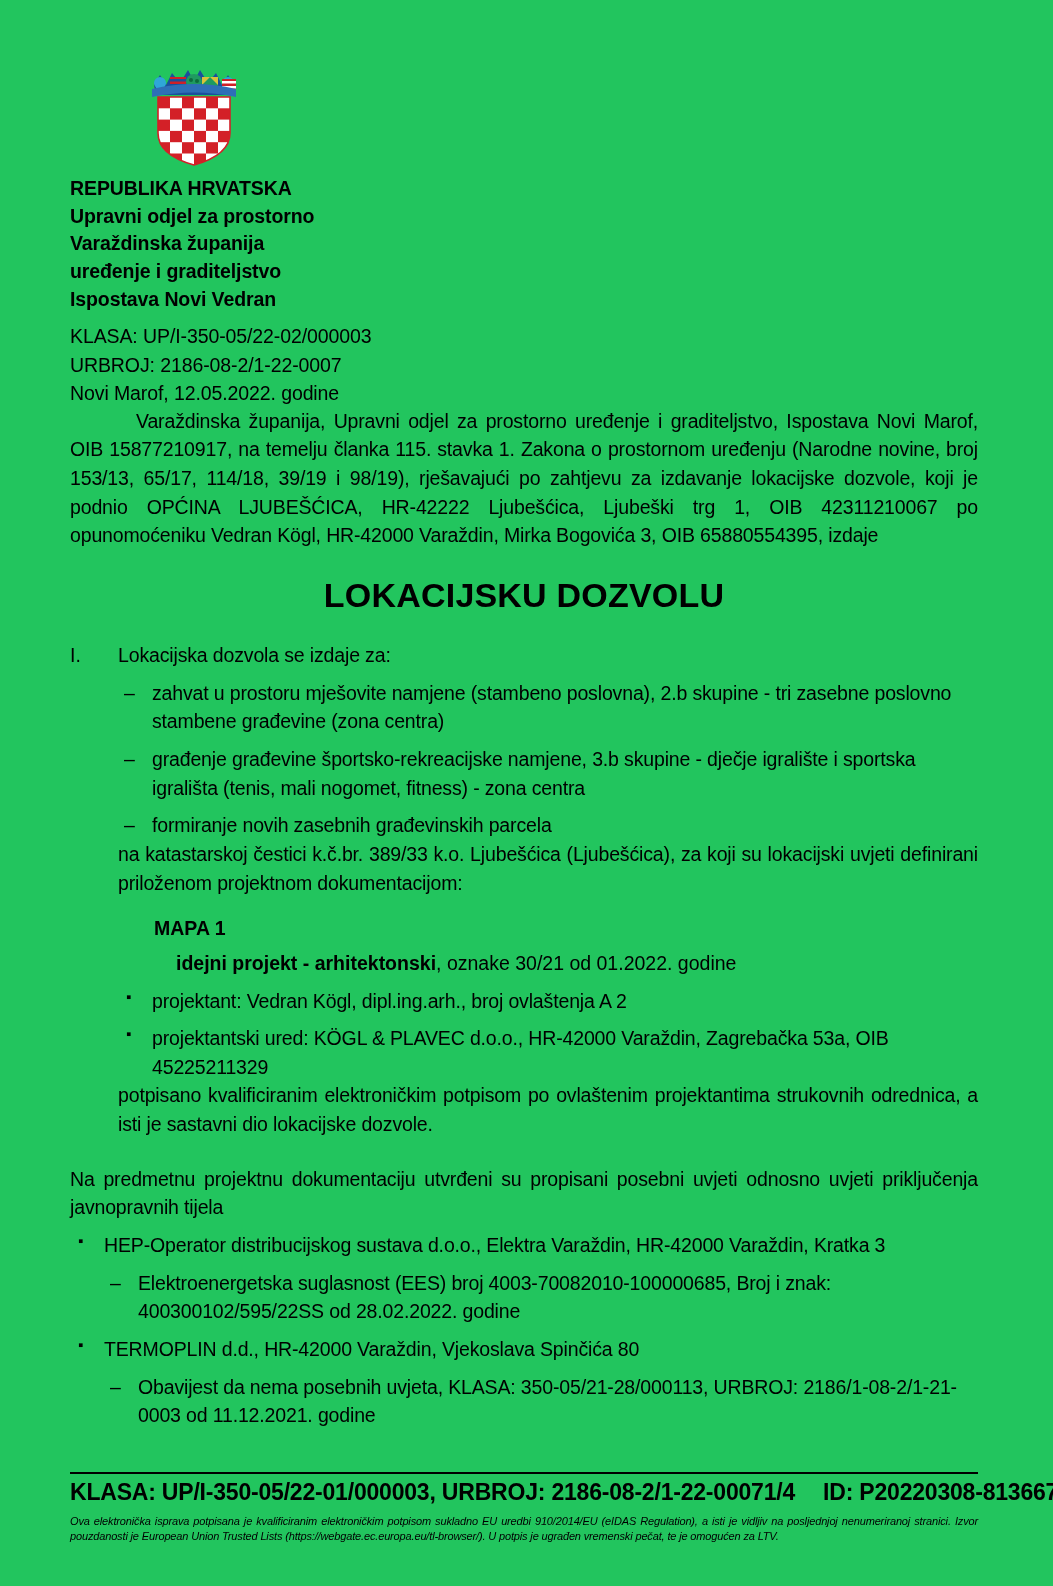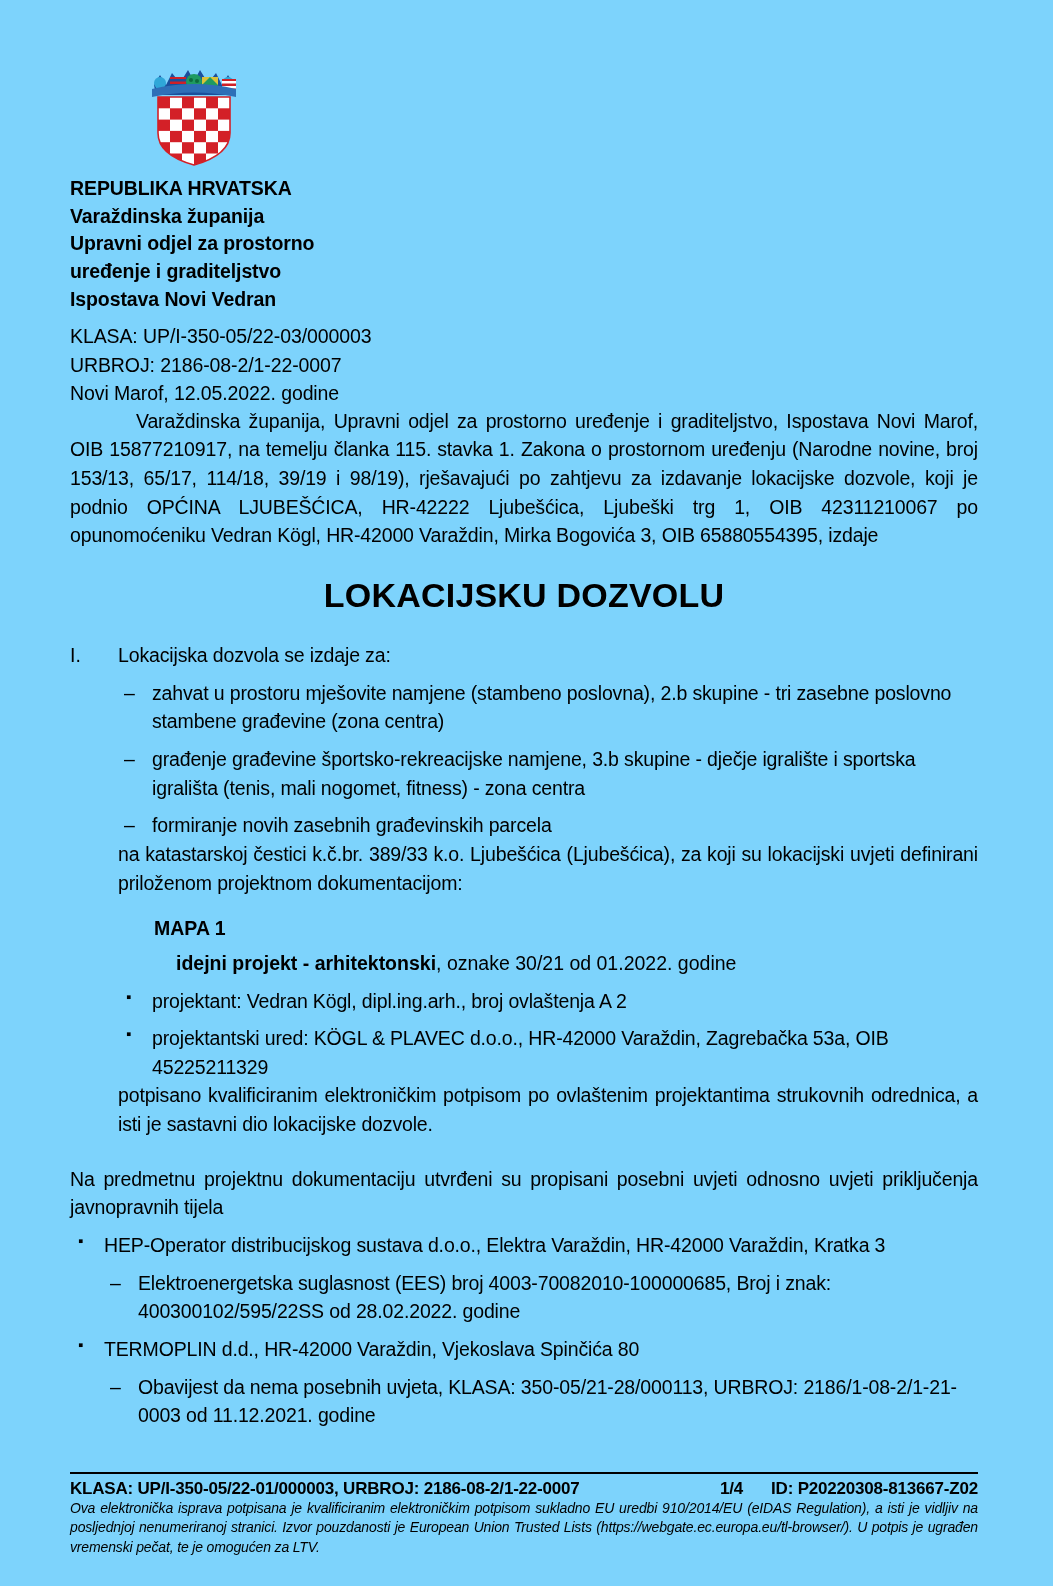--- a/index.html
+++ b/index.html
@@ -8,21 +8,21 @@
     background: #ffffff;
   }
   body {
     font-family: "Liberation Sans", sans-serif;
     color: #000000;
   }
   .page {
     position: relative;
     width: 1053px;
     height: 1586px;
-    background: #7dd3fc;
+    background: #22c55e;
     overflow: hidden;
     box-sizing: border-box;
   }
   .content {
     position: absolute;
     left: 70px;
     top: 0;
     width: 908px;
   }
 
@@ -163,32 +163,32 @@
     width: 908px;
   }
   .footer-rule {
     border: 0;
     border-top: 2.5px solid #000;
     margin: 0 0 5px 0;
   }
   .footer-row {
     display: flex;
     align-items: baseline;
-    font-size: 17px;
+    font-size: 23px;
     font-weight: bold;
     letter-spacing: -0.2px;
   }
   .footer-klasa { flex: 0 0 auto; }
   .footer-spacer { flex: 1 1 auto; }
   .footer-page { flex: 0 0 auto; margin-right: 28px; }
   .footer-id { flex: 0 0 auto; }
 
   .disclaimer {
-    margin-top: 0;
-    font-size: 14px;
+    margin-top: 8px;
+    font-size: 11px;
     font-style: italic;
     line-height: 1.38;
     text-align: justify;
     letter-spacing: -0.15px;
   }
 </style>
 </head>
 <body>
 
 <div class="page">
@@ -242,28 +242,28 @@
               <rect x="48" y="98.5" width="12" height="11.5"></rect>
               <rect x="72" y="98.5" width="12" height="11.5"></rect>
           </g>
         </g>
         <path d="M12 42 L84 42 L84 78 Q84 100 48 110 Q12 100 12 78 Z" fill="none" stroke="#d32027" stroke-width="1.6"></path>
       </svg>
     </div>
 
     <div class="org-block">
       <div class="org-line">REPUBLIKA HRVATSKA</div>
+      <div class="org-line">Upravni odjel za prostorno</div>
       <div class="org-line">Varaždinska županija</div>
-      <div class="org-line">Upravni odjel za prostorno</div>
       <div class="org-line">uređenje i graditeljstvo</div>
       <div class="org-line">Ispostava Novi Vedran</div>
     </div>
 
     <div class="ref-block">
-      <div class="ref-line">KLASA: UP/I-350-05/22-03/000003</div>
+      <div class="ref-line">KLASA: UP/I-350-05/22-02/000003</div>
       <div class="ref-line">URBROJ: 2186-08-2/1-22-0007</div>
       <div class="ref-line">Novi Marof, 12.05.2022. godine</div>
     </div>
 
     <p class="just intro">Varaždinska županija, Upravni odjel za prostorno uređenje i graditeljstvo, Ispostava Novi Marof, OIB 15877210917, na temelju članka 115. stavka 1. Zakona o prostornom uređenju (Narodne novine, broj 153/13, 65/17, 114/18, 39/19 i 98/19), rješavajući po zahtjevu za izdavanje lokacijske dozvole, koji je podnio OPĆINA LJUBEŠĆICA, HR-42222 Ljubešćica, Ljubeški trg 1, OIB 42311210067 po opunomoćeniku Vedran Kögl, HR-42000 Varaždin, Mirka Bogovića 3, OIB 65880554395, izdaje</p>
 
     <div class="doc-title">LOKACIJSKU DOZVOLU</div>
 
     <div class="sect">
       <div class="sect-num">I.</div>

